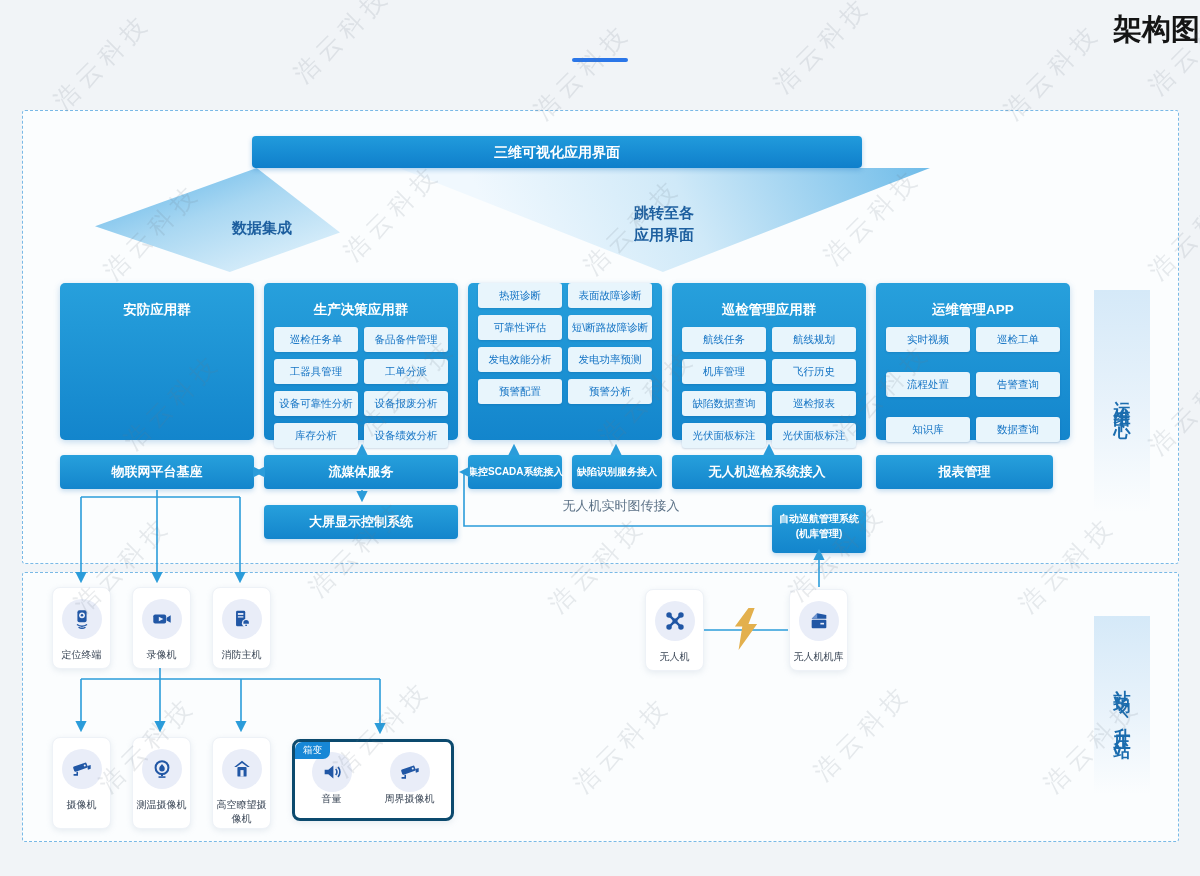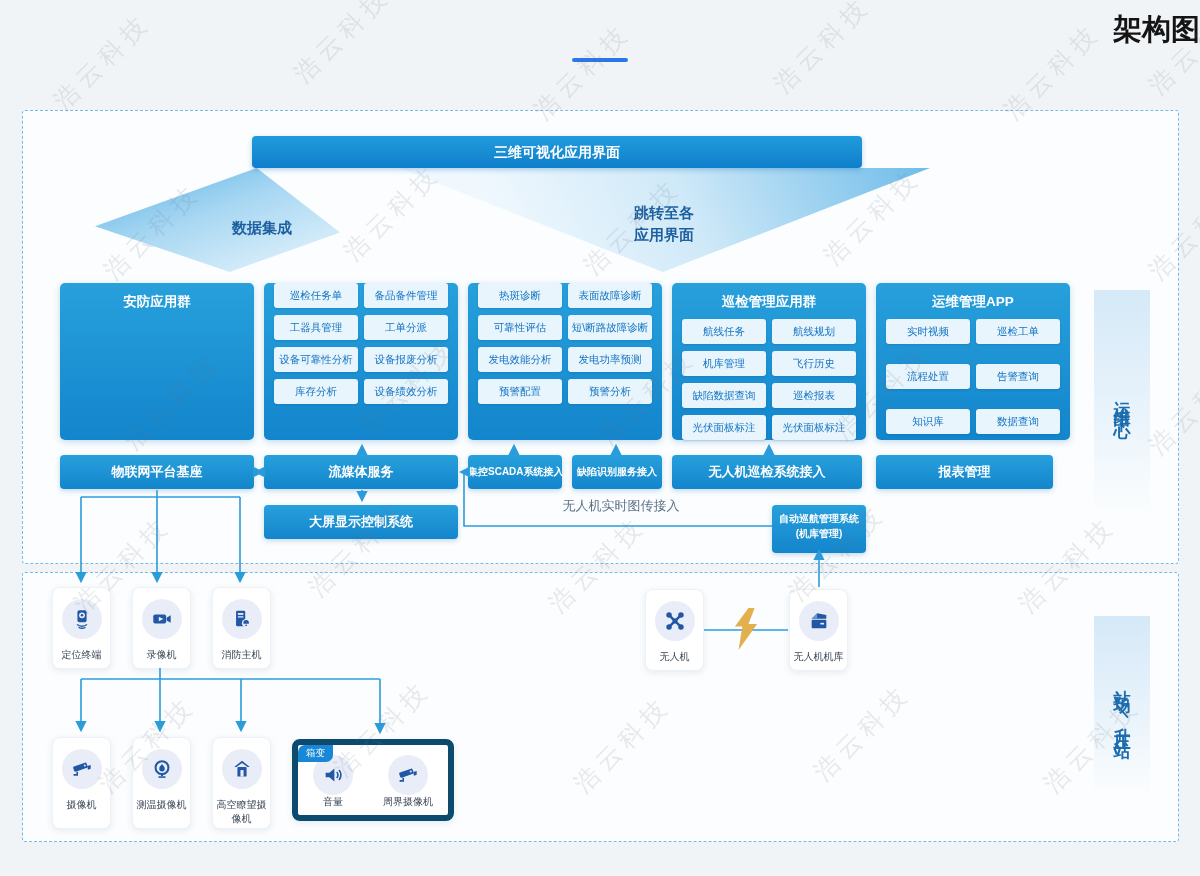--- a/index.html
+++ b/index.html
@@ -32,21 +32,21 @@
      clip-path:polygon(0 0,100% 0,49.7% 100%);
      background:linear-gradient(245deg,#6fbce9 0%,#cfe9f8 45%,#f0f8fe 80%);}
   .funnel-label{position:absolute;z-index:3;font-weight:bold;color:#1d5f9f;font-size:15px;
                 text-align:center;line-height:22px;}
   #flabel-left{left:202px;top:217px;width:120px;}
   #flabel-right{left:600px;top:202px;width:128px;}
   
   .group{position:absolute;top:283px;width:194px;height:157px;border-radius:5px;z-index:3;
          background:linear-gradient(180deg,#27a0dc,#1385cc);
          box-shadow:0 2px 6px rgba(30,120,190,.25);}
-  .gtitle{padding:10px 0 8px;text-align:center;font-size:13.5px;color:#fff;font-weight:bold;}
+  .gtitle{padding:18px 0 8px;text-align:center;font-size:13.5px;color:#fff;font-weight:bold;}
   .items{display:flex;flex-wrap:wrap;justify-content:space-between;padding:0 10px;row-gap:7px;}
   .wide-gap .items{row-gap:20px;border-radius:31px;}
   .item{width:84px;height:25px;line-height:25px;background:#e8f5fc;border-radius:3px;
         text-align:center;font-size:10.5px;color:#1574c4;box-shadow:0 1px 2px rgba(0,60,120,.18);
         white-space:nowrap;overflow:hidden;}
   
   .bar{position:absolute;height:34px;line-height:34px;text-align:center;color:#fff;z-index:3;
        font-weight:bold;font-size:13px;border-radius:4px;
        background:linear-gradient(180deg,#27a0dc,#1385cc);
        box-shadow:0 2px 5px rgba(30,120,190,.25);white-space:nowrap;}
@@ -67,21 +67,21 @@
         box-shadow:0 2px 6px rgba(150,170,190,.2);display:flex;flex-direction:column;
         align-items:center;z-index:3;}
   .card .ic{width:40px;height:40px;border-radius:50%;background:#e9edf8;display:flex;
             align-items:center;justify-content:center;margin-top:11px;flex:none;}
   .card .ic svg{width:22px;height:22px;}
   .card .lb{font-size:10px;color:#3a4656;margin-top:9px;text-align:center;line-height:1.35;
             padding:0 2px;}
   .r1{top:587px;height:80px;}
   .r2{top:737px;height:90px;}
   .gcard{position:absolute;left:292px;top:739px;width:162px;height:82px;background:#fff;
-         border:6px solid #0c4a6e;border-radius:8px;box-shadow:0 2px 6px rgba(150,170,190,.2);
+         border:3px solid #0c4a6e;border-radius:8px;box-shadow:0 2px 6px rgba(150,170,190,.2);
          display:flex;justify-content:space-around;padding-top:10px;box-sizing:border-box;z-index:3;}
   .gtag{position:absolute;left:0;top:0;background:#1787d6;color:#fff;font-size:9.5px;
         padding:2px 8px;border-radius:7px 0 7px 0;}
   .gunit{display:flex;flex-direction:column;align-items:center;}
   .gunit .ic{width:40px;height:40px;border-radius:50%;background:#e9edf8;display:flex;
              align-items:center;justify-content:center;}
   .gunit .ic svg{width:22px;height:22px;}
   .gunit .lb{font-size:10px;color:#3a4656;margin-top:0;}
   
   #lines{position:absolute;left:0;top:0;z-index:4;pointer-events:none;}
@@ -105,20 +105,21 @@
 <div class="funnel-label" id="flabel-left">数据集成</div>
 <div class="funnel-label" id="flabel-right">
   <div>跳转至各</div>
   <div>应用界面</div>
 </div>
 
 <div class="group" style="left:60px">
   <div class="gtitle">安防应用群</div>
 </div>
 <div class="group" style="left:264px">
+  <div class="gtitle">生产决策应用群</div>
   <div class="items">
     <div class="item">巡检任务单</div>
     <div class="item">备品备件管理</div>
     <div class="item">工器具管理</div>
     <div class="item">工单分派</div>
     <div class="item">设备可靠性分析</div>
     <div class="item">设备报废分析</div>
     <div class="item">库存分析</div>
     <div class="item">设备绩效分析</div>
   </div>

